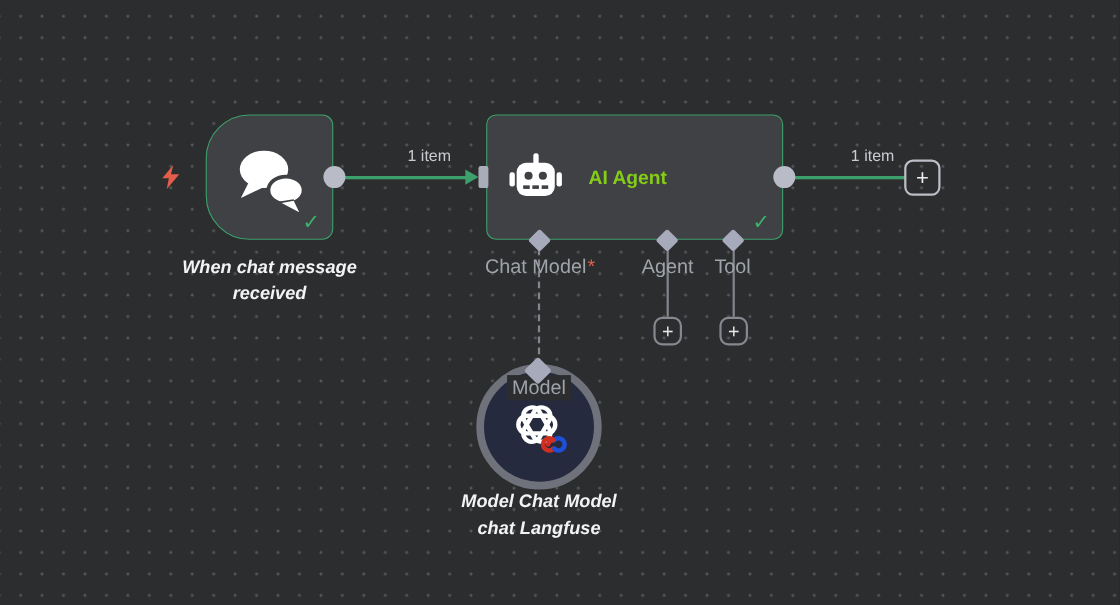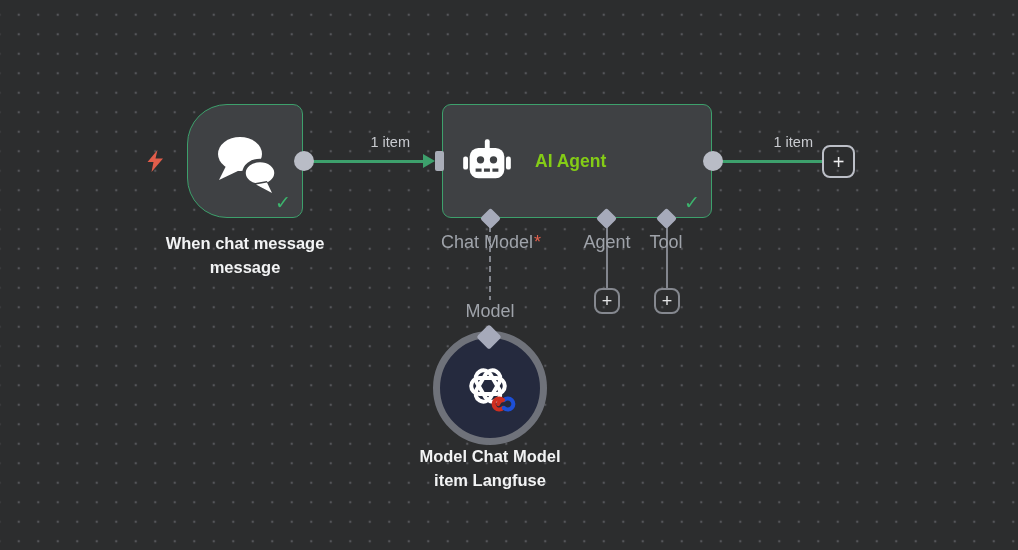--- a/index.html
+++ b/index.html
@@ -66,29 +66,29 @@
     color:#e4e5e7;display:flex;align-items:center;justify-content:center;
     font-size:18px;font-weight:400;line-height:1;
     background:transparent;cursor:pointer;z-index:4;
   }
   .plus-btn.bright{border-color:#bcbfc7;color:#ededee;}
   .node-title{
     color:#84cc16;font-size:17.5px;font-weight:700;
   }
   .node-name{
     position:absolute;color:#f2f3f4;font-size:16.5px;font-weight:700;
-    text-align:center;line-height:24px;z-index:3;
+    text-align:center;line-height:24px;z-index:3;font-style:italic;
   }
   .model-node{
     position:absolute;width:114px;height:114px;border-radius:50%;
     box-sizing:border-box;border:7px solid #6f727a;background:#252a3e;
     display:flex;align-items:center;justify-content:center;z-index:2;
   }
   .masked-label{
-    background:#2c2d2e;padding:1px 4px;
+    background:#2c2d2e;padding:1px 4px;margin-top:41px;
   }
 </style>
 </head>
 <body>
 
 <div id="canvas">
 
   <svg style="position:absolute;left:144px;top:149px;z-index:3;" width="23" height="24" viewBox="0 0 23 24">
     <path d="M13.5 1 L3.5 13 L9.5 13 L7.5 23 L19 9.5 L11.5 9.5 Z" fill="#e25d4a"></path>
   </svg>
@@ -98,21 +98,21 @@
       <ellipse cx="28" cy="19" rx="22" ry="17" fill="#ffffff"></ellipse>
       <polygon points="14,31 7,45 28,35" fill="#ffffff"></polygon>
       <ellipse cx="48" cy="38" rx="16" ry="12.5" fill="#ffffff" stroke="#3f4144" stroke-width="3.5"></ellipse>
       <polygon points="54,48 60,59 42,50" fill="#ffffff" stroke="#3f4144" stroke-width="3.5"></polygon>
       <polygon points="55,47.5 60,58 44,49.5" fill="#ffffff"></polygon>
     </svg>
     <span class="node-check">✓</span>
   </div>
   <div class="node-name" style="left:145px;top:231px;width:200px;">
     <div>When chat message</div>
-    <div>message</div>
+    <div>received</div>
   </div>
 
   <div class="endpoint-circle" style="left:294px;top:151px;"></div>
 
   <div class="conn-line" style="left:304px;top:160px;width:121px;"></div>
   <div class="arrow-right" style="left:423px;top:154px;"></div>
   <div class="conn-label" style="left:340px;top:134px;width:70px;">1 item</div>
   <div class="input-rect" style="left:435px;top:151px;"></div>
 
   <div class="node" style="left:442px;top:104px;width:270px;height:114px;border-radius:9px;">
@@ -175,16 +175,16 @@
     <svg width="26" height="16" viewBox="0 0 26 16" style="position:absolute;left:50px;top:58px;">
       <g fill="none" stroke-width="4.2" stroke-linecap="round">
         <path d="M13 4 A 5.5 5.5 0 1 0 13 12" stroke="#cf2f21"></path>
         <path d="M14 12 A 5.5 5.5 0 1 0 14 4" stroke="#1d4fd7"></path>
         <path d="M13 4 A 5.5 5.5 0 0 0 8.2 8" stroke="#cf2f21"></path>
       </g>
     </svg>
   </div>
   <div class="node-name" style="left:390px;top:444px;width:200px;">
     <div>Model Chat Model</div>
-    <div>item Langfuse</div>
+    <div>chat Langfuse</div>
   </div>
 
 </div>
 
 </body></html>

